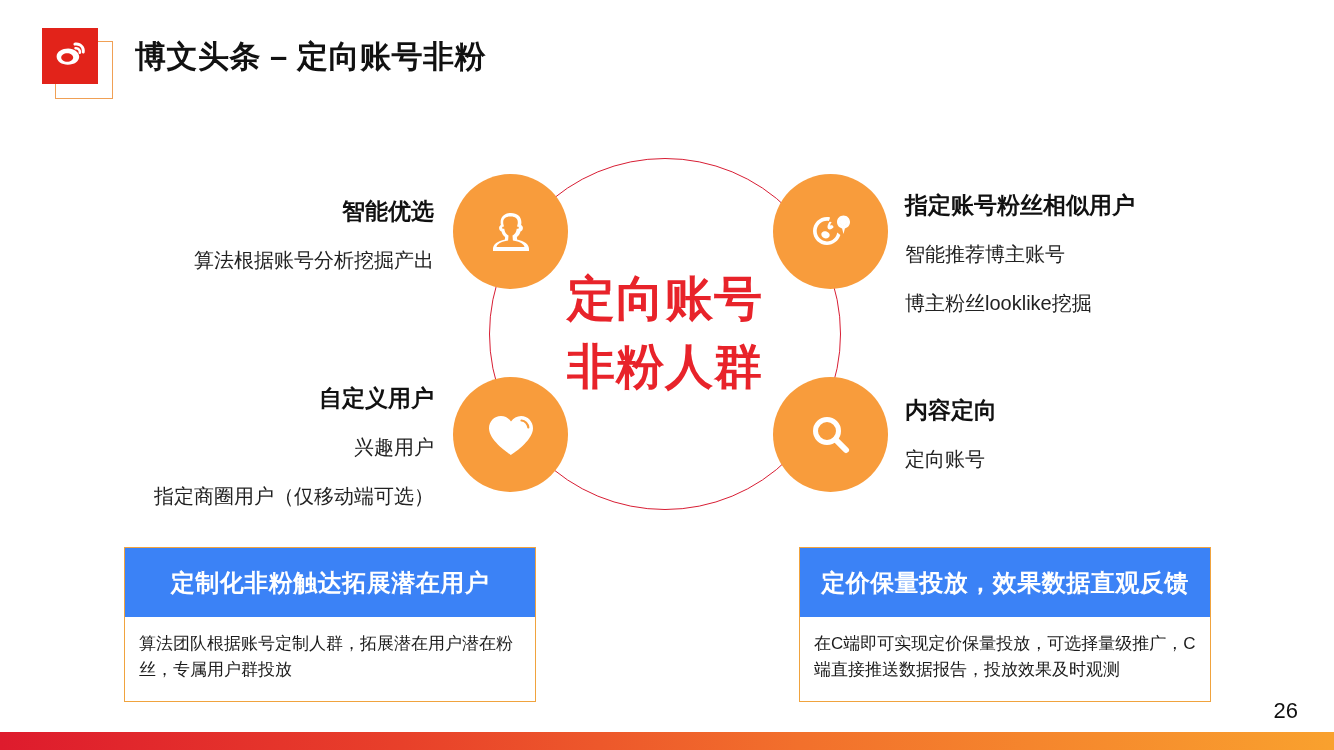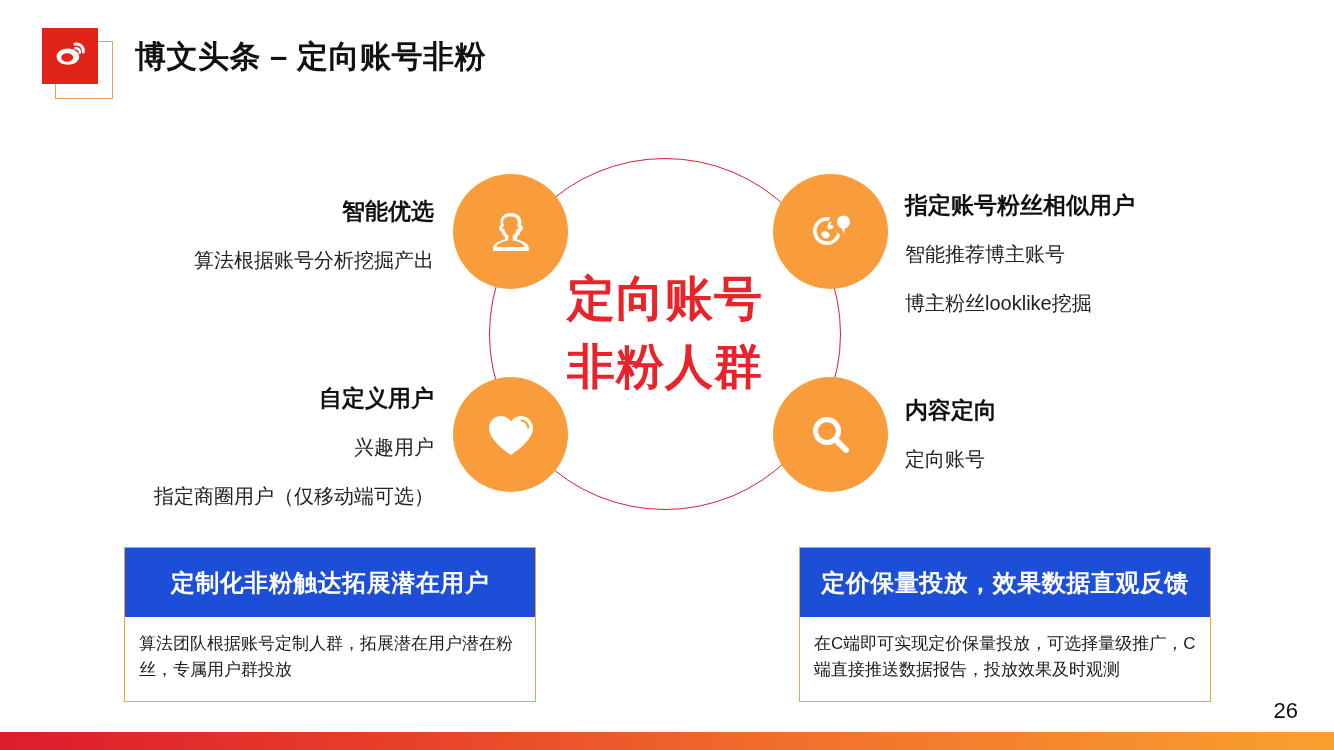--- a/index.html
+++ b/index.html
@@ -129,21 +129,21 @@
   .infobox {
     position: absolute;
     width: 412px;
     border: 1.2px solid #F0A33E;
     box-sizing: border-box;
     background: #ffffff;
   }
   .infobox-left { left: 124px; top: 547px; height: 155px; }
   .infobox-right { left: 799px; top: 547px; height: 155px; }
   .infobox .ib-head {
-    background: #1d4ed8;
+    background: #3b82f6;
     height: 69px;
     display: flex;
     align-items: center;
     justify-content: center;
     color: #ffffff;
     font-size: 24px;
     font-weight: bold;
     letter-spacing: 0.5px;
   }
   .infobox .ib-body {

